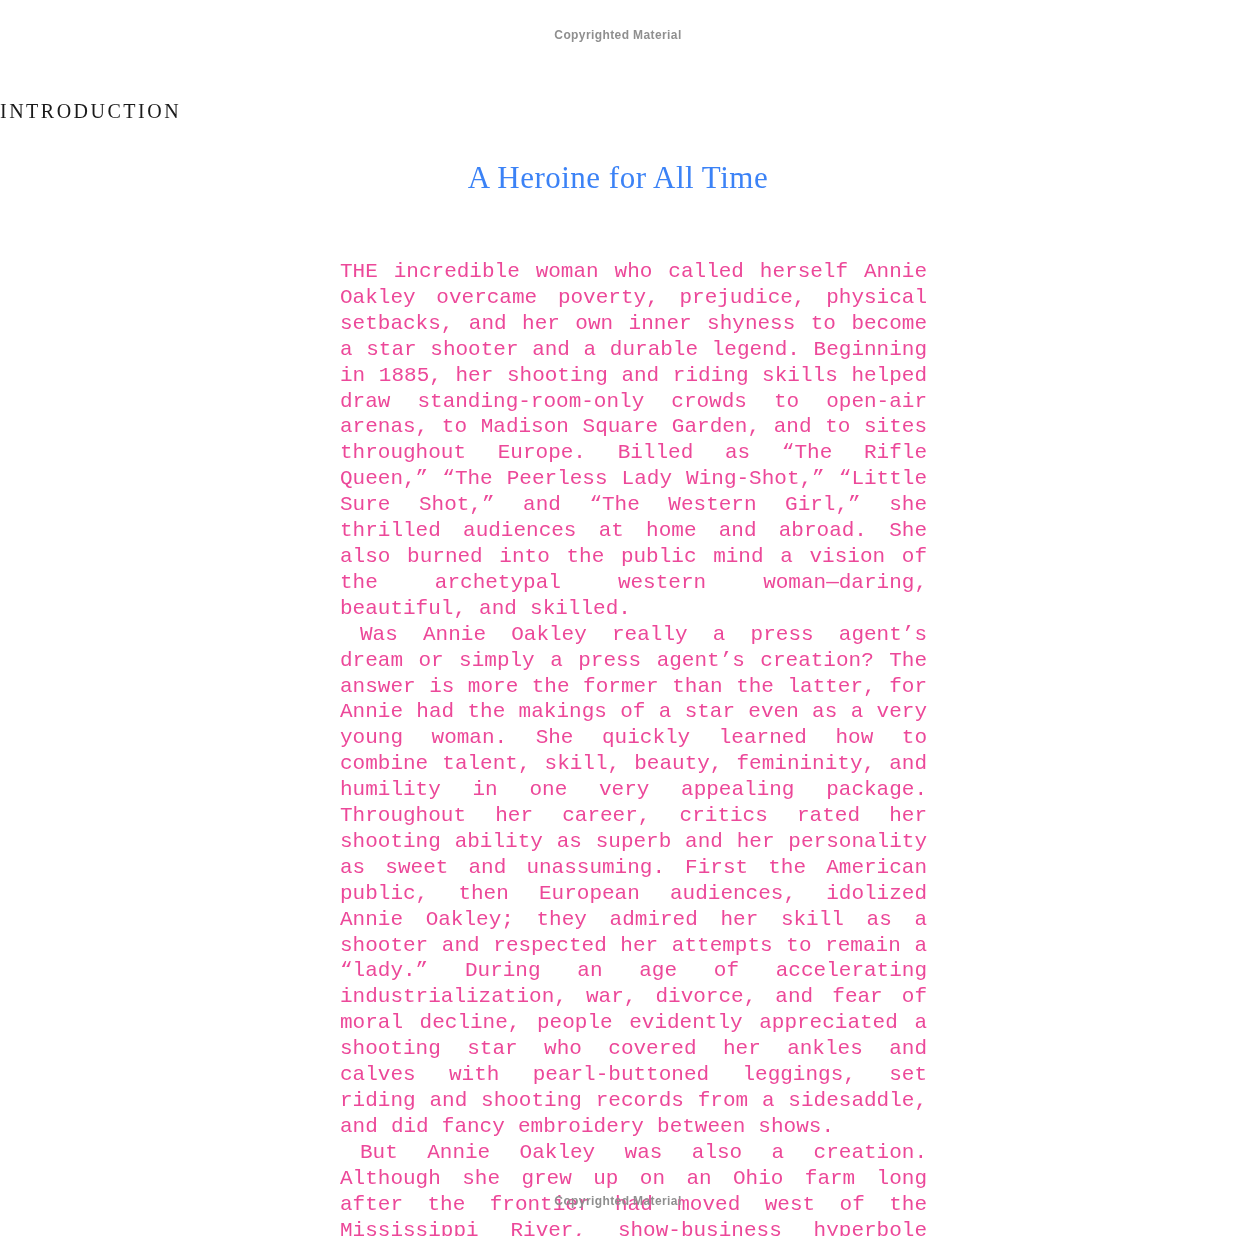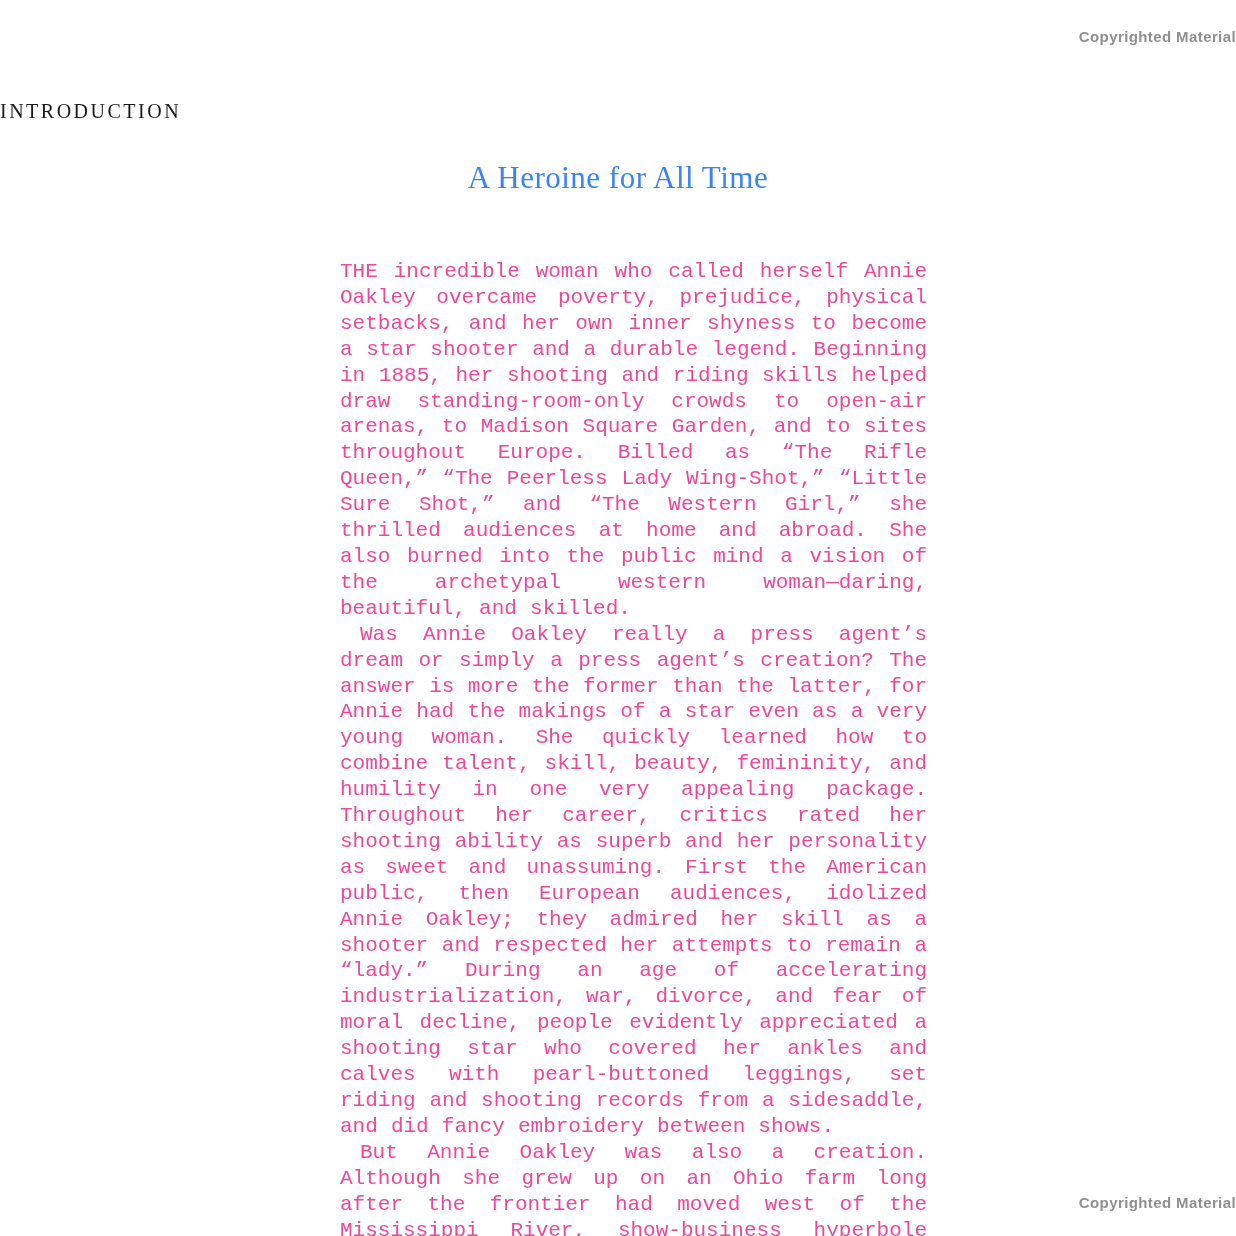--- a/index.html
+++ b/index.html
@@ -13,23 +13,23 @@
     height: 1236px;
     background: #ffffff;
     font-family: "Liberation Serif", serif;
     color: #111111;
     overflow: hidden;
   }
   .copyright {
     position: absolute;
     left: 0;
     width: 100%;
-    text-align: right;
+    text-align: center;
     font-family: "Liberation Sans", sans-serif;
-    font-size: 15px;
+    font-size: 12px;
     font-weight: 700;
     letter-spacing: 0.4px;
     color: #8f8f8f;
   }
   .copyright.top { top: 28px; }
   .copyright.bottom { top: 1194px; }
   .section-label {
     position: absolute;
     top: 100px;
     left: 0;

